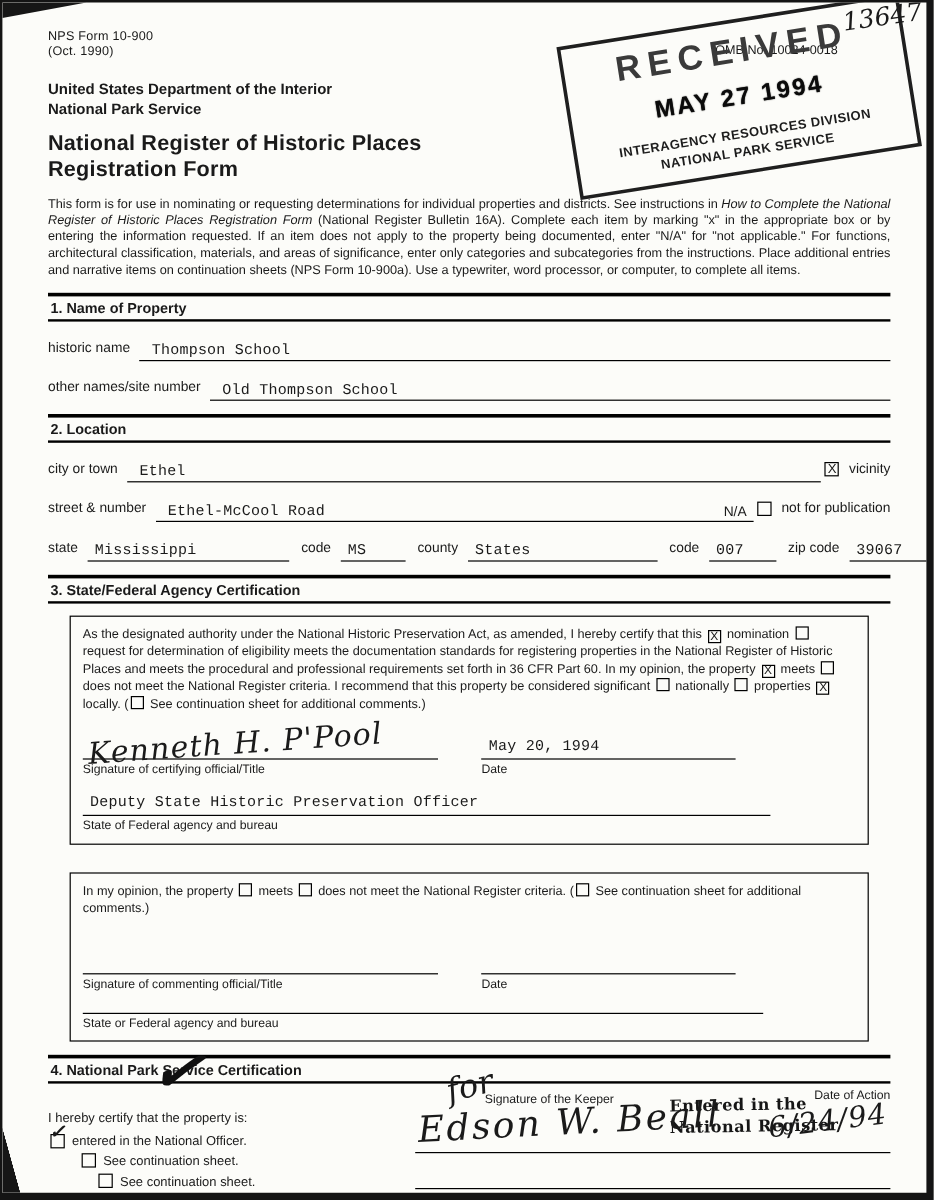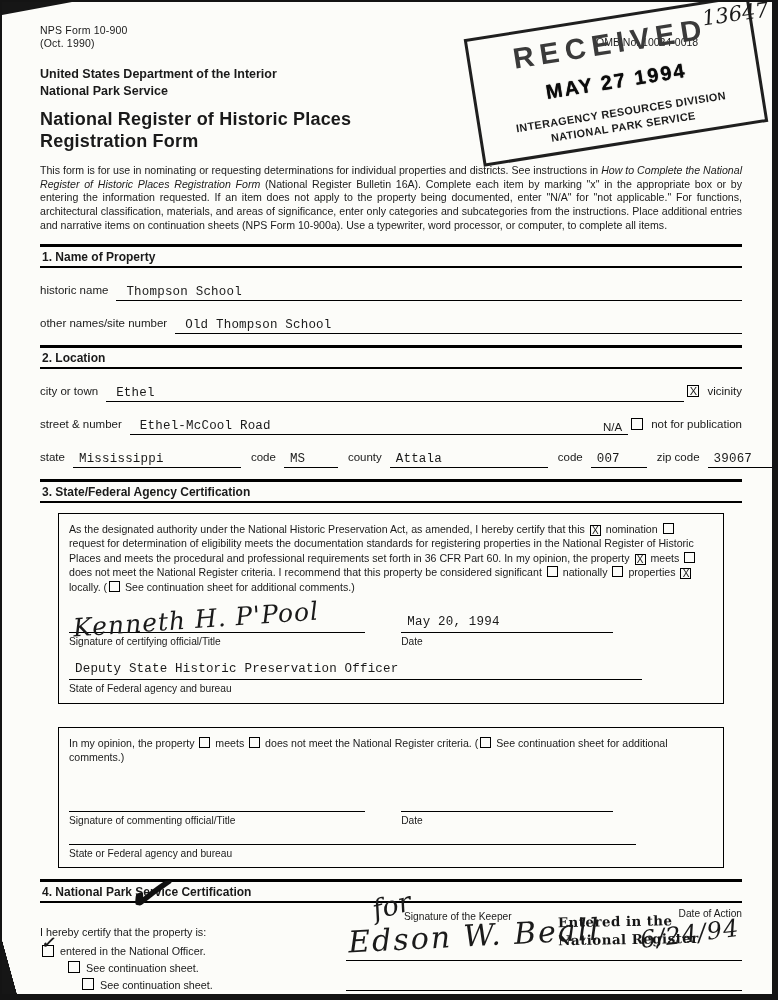--- a/index.html
+++ b/index.html
@@ -163,21 +163,21 @@
       <span class="lbl">state</span>
       <span class="fline fx" style="width:158px">
         <span class="typed">Mississippi</span>
       </span>
       <span class="lbl" style="padding-left:10px">code</span>
       <span class="fline fx" style="width:44px">
         <span class="typed">MS</span>
       </span>
       <span class="lbl" style="padding-left:10px">county</span>
       <span class="fline fx" style="width:148px">
-        <span class="typed">Attala</span>
+        <span class="typed">States</span>
       </span>
       <span class="lbl" style="padding-left:10px">code</span>
       <span class="fline fx" style="width:46px">
         <span class="typed">007</span>
       </span>
       <span class="lbl" style="padding-left:10px">zip code</span>
       <span class="fline fx" style="width:62px">
         <span class="typed">39067</span>
       </span>
     </div>

